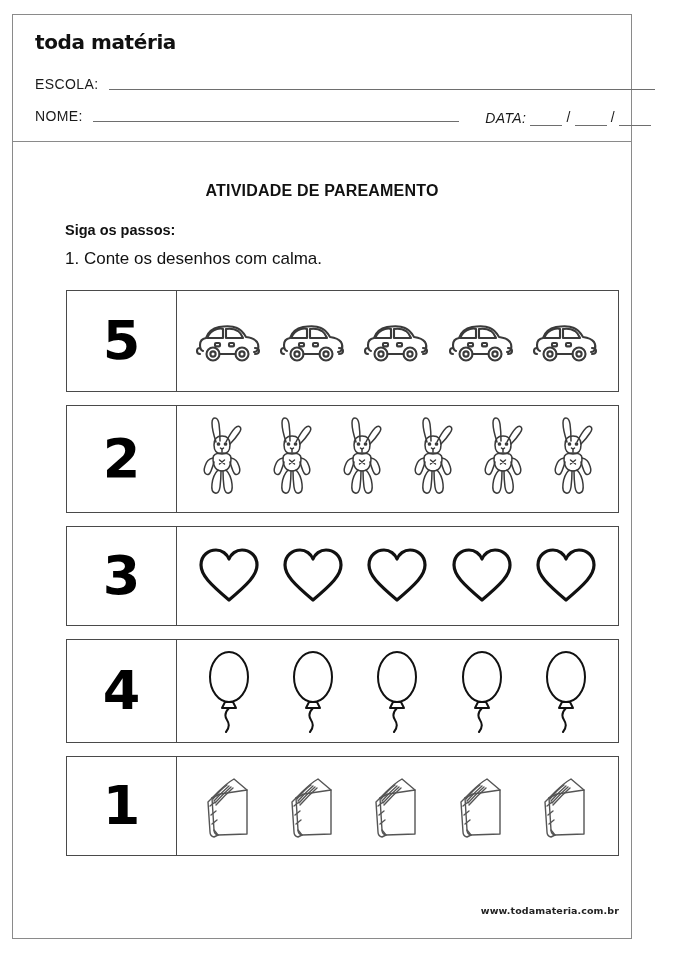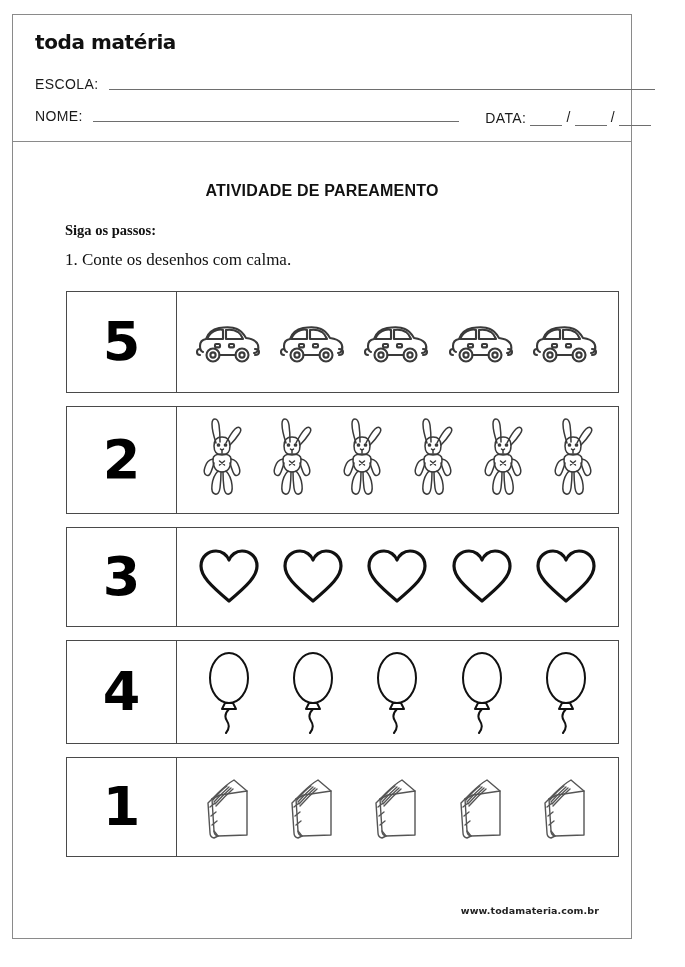--- a/index.html
+++ b/index.html
@@ -67,21 +67,21 @@
     margin-left: 10px;
     height: 12px;
   }
 
   .date-group {
     display: flex;
     align-items: flex-end;
     margin-left: 26px;
     white-space: nowrap;
   }
-  .date-label { padding-bottom: 1px; }
+  .date-label { padding-bottom: 1px; font-style: italic; }
   .date-blank {
     display: inline-block;
     width: 32px;
     border-bottom: 1px solid #6e6e6e;
     height: 12px;
     margin: 0 4px;
   }
   .date-slash { padding-bottom: 1px; color: #1a1a1a; }
 
   
@@ -90,21 +90,20 @@
   .title {
     text-align: center;
     font-size: 16px;
     font-weight: 700;
     letter-spacing: 0.2px;
     margin-top: 40px;
   }
 
   .steps {
     margin: 22px 0 16px 52px;
-    font-family: Liberation Serif, serif;
   }
   .steps-head {
     font-size: 14.5px;
     font-weight: 700;
     margin-bottom: 8px;
   }
   .step {
     font-size: 17px;
     line-height: 1.5;
   }
@@ -147,21 +146,21 @@
   .row-bunny  { height: 108px; }
   .row-heart  { height: 100px; }
   .row-balloon{ height: 104px; }
   .row-book   { height: 100px; }
 
   .icon { display: block; }
 
   
   .footer-url {
     position: absolute;
-    right: 32px;
+    right: 12px;
     bottom: 22px;
     font-family: "DejaVu Sans", sans-serif;
     font-size: 9.5px;
     font-weight: 700;
     color: #222;
     letter-spacing: 0.1px;
   }
 </style>
 </head>
 <body>

